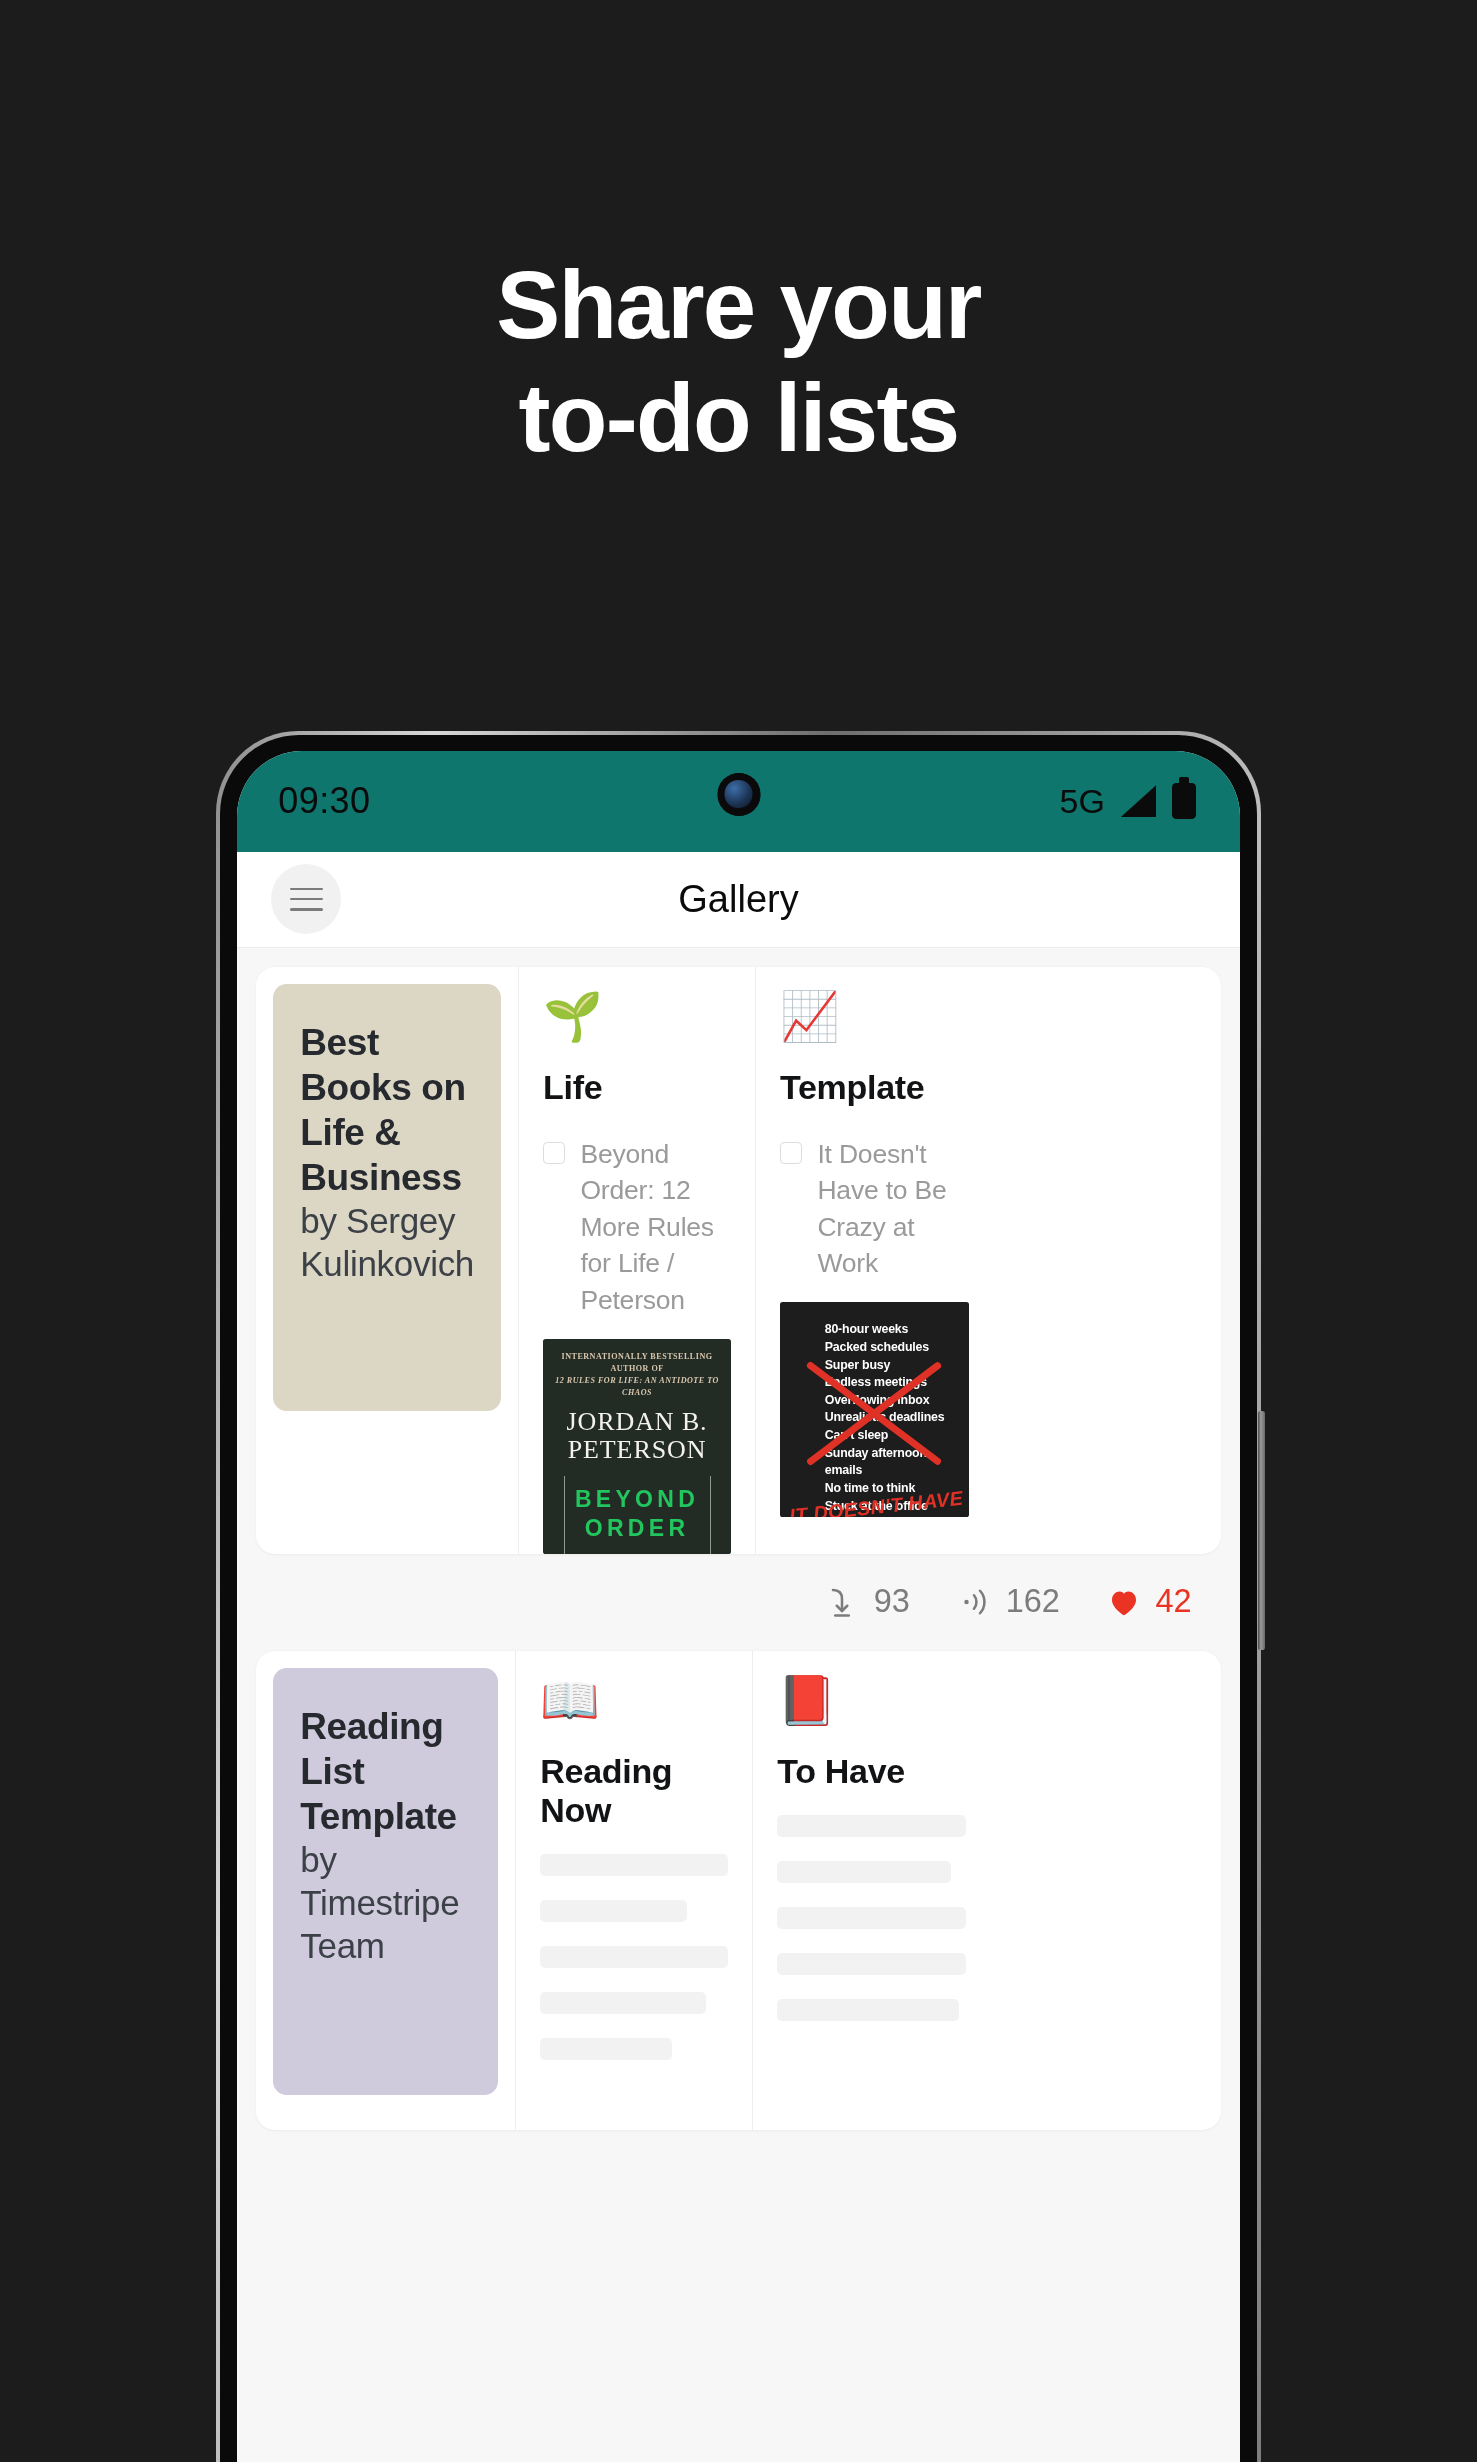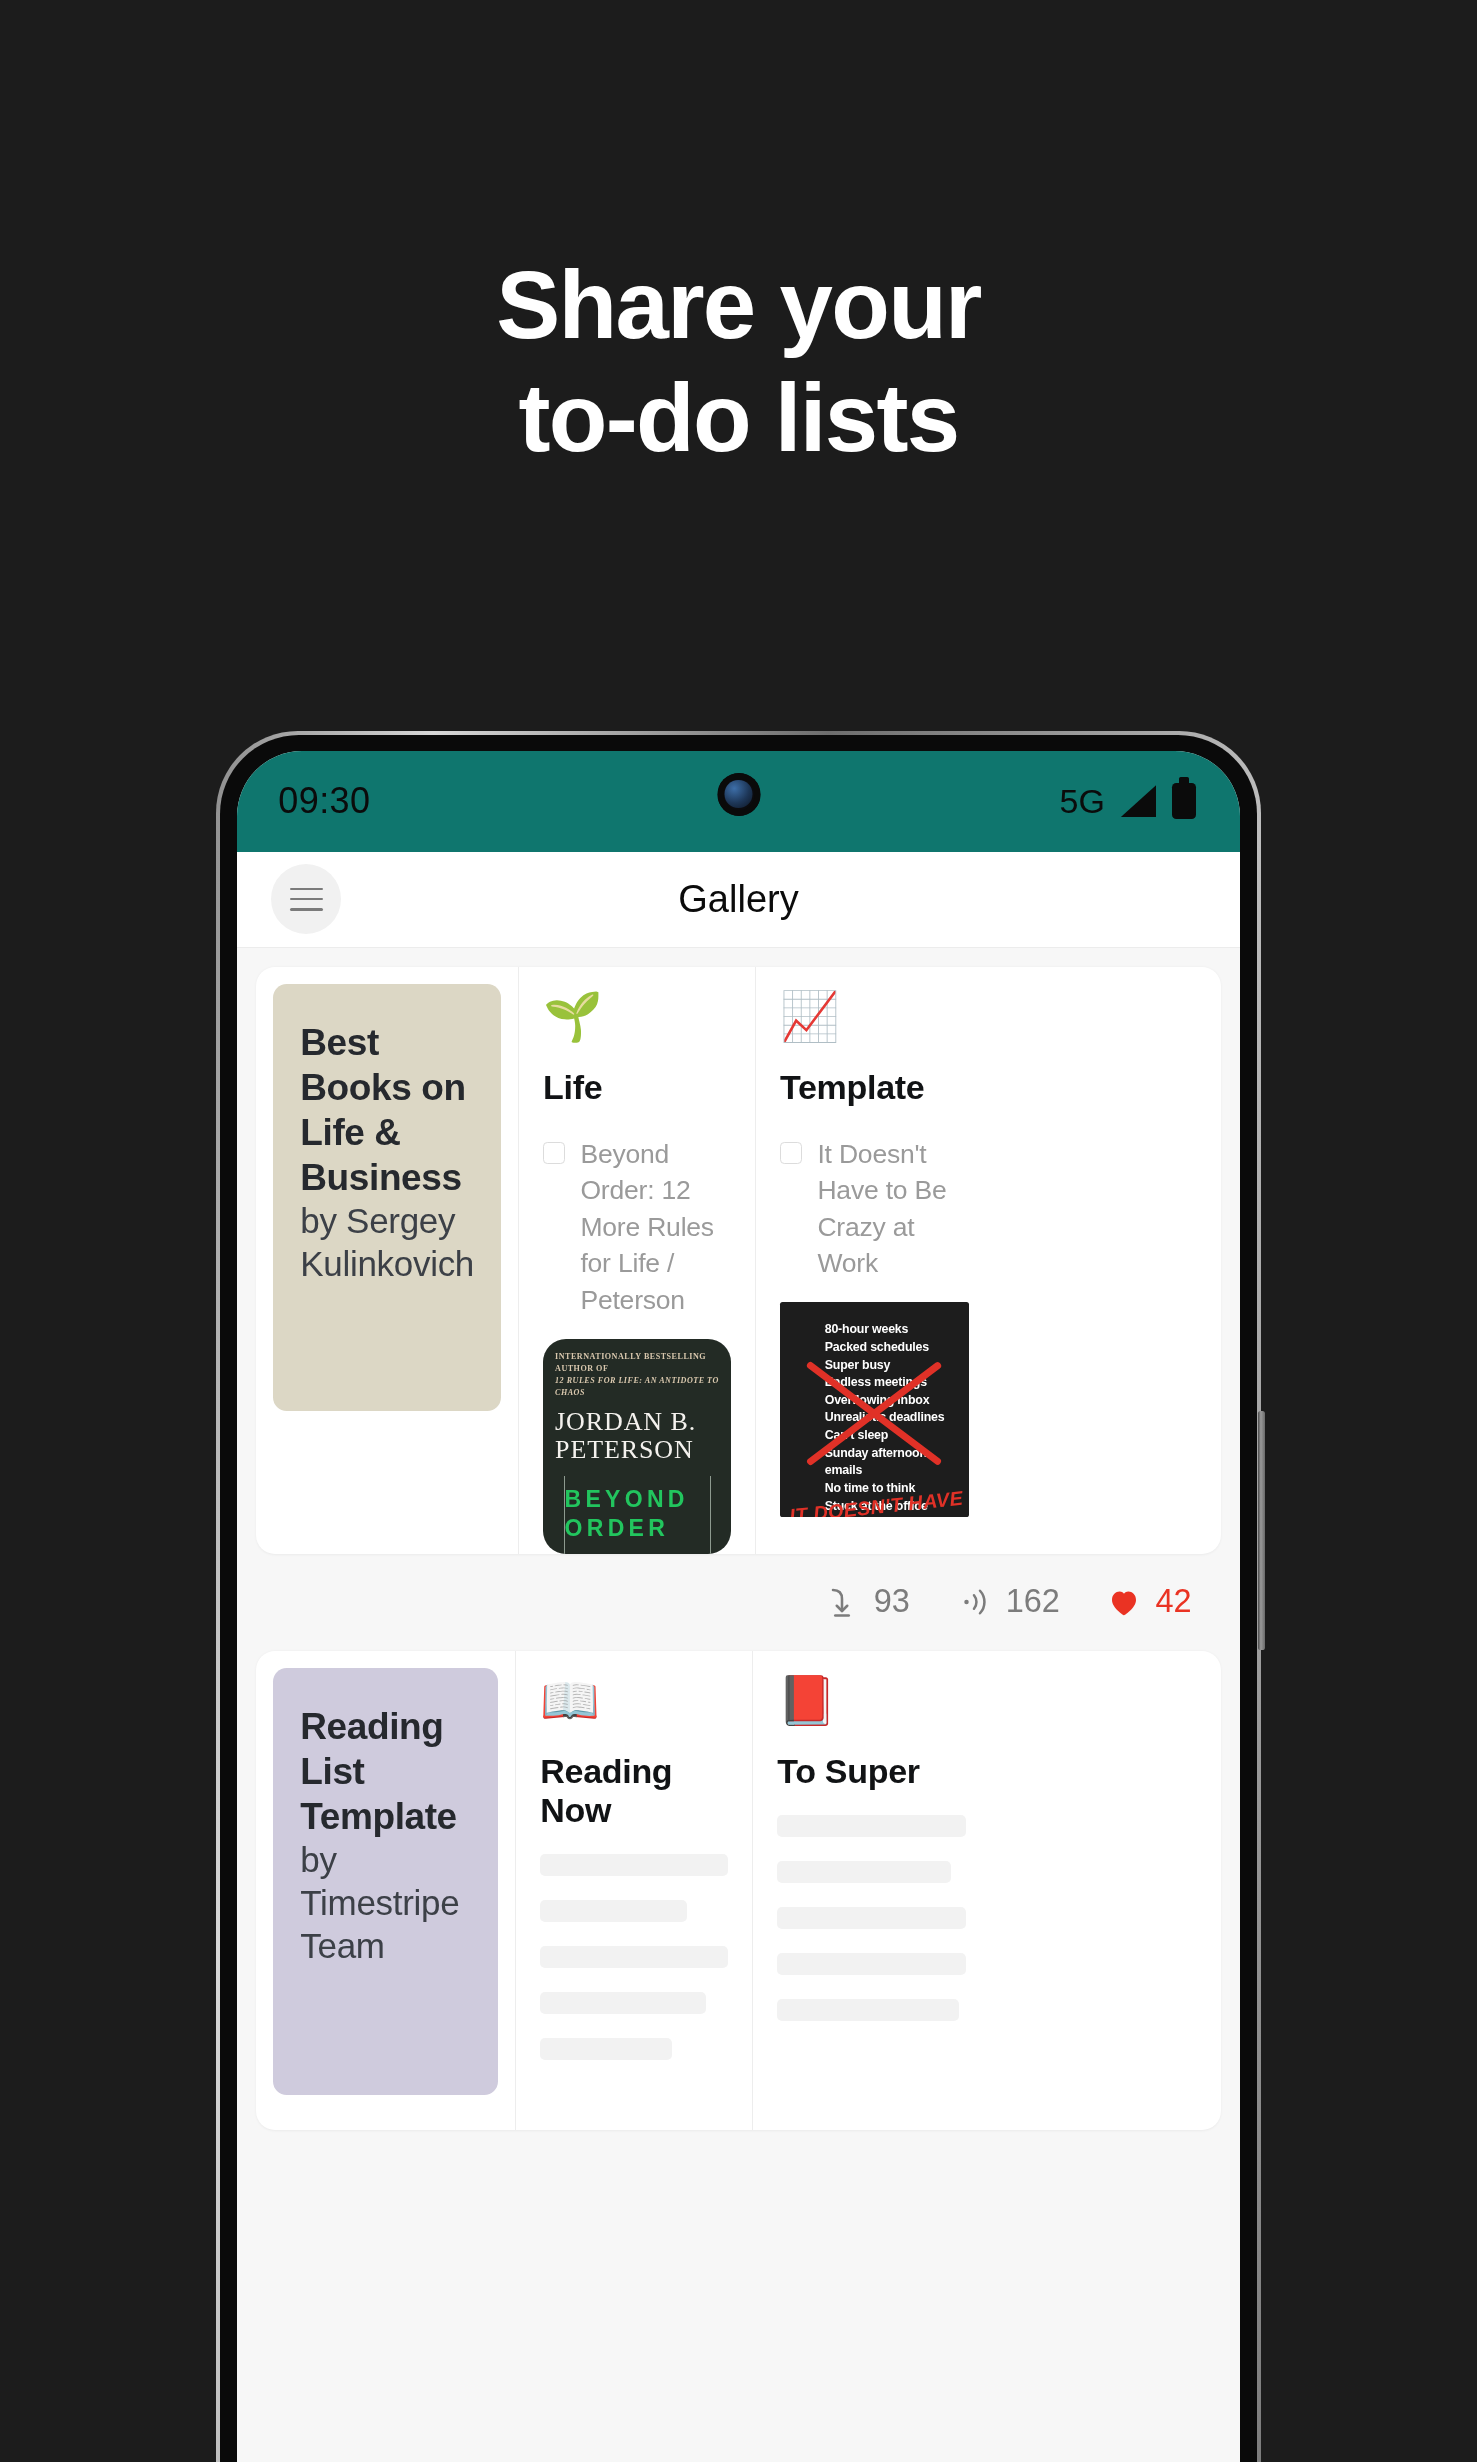--- a/index.html
+++ b/index.html
@@ -262,22 +262,22 @@
     margin-top: 20.5px;
     width: 100%;
     height: 215px;
     border-radius: 2.6px;
     overflow: hidden;
     position: relative;
   }
   .bc-beyond {
     background: #232b25;
     padding: 12px 12px 0 12px;
+    text-align: center;
     color: #fff;
-    border-radius: 23px;
   }
   .bc-kicker {
     font-family: "Liberation Serif", serif;
     font-size: 8.1px;
     font-weight: 700;
     letter-spacing: 0.5px;
     color: #d9c8ae;
     line-height: 1.5;
   }
   .bc-kicker .ital { font-style: italic; }
@@ -513,21 +513,21 @@
               <div>
                   <div class="skel" style="width: 100%;"></div>
                   <div class="skel" style="width: 78%;"></div>
                   <div class="skel" style="width: 100%;"></div>
                   <div class="skel" style="width: 88%;"></div>
                   <div class="skel" style="width: 70%;"></div>
                 </div>
             </div>
             <div class="board-col">
               <span class="col-emoji">📕</span>
-              <div class="col-title">To Super</div>
+              <div class="col-title">To Have</div>
               <div>
                   <div class="skel" style="width: 100%;"></div>
                   <div class="skel" style="width: 92%;"></div>
                   <div class="skel" style="width: 100%;"></div>
                   <div class="skel" style="width: 100%;"></div>
                   <div class="skel" style="width: 96%;"></div>
                 </div>
             </div>
           </div>
 

